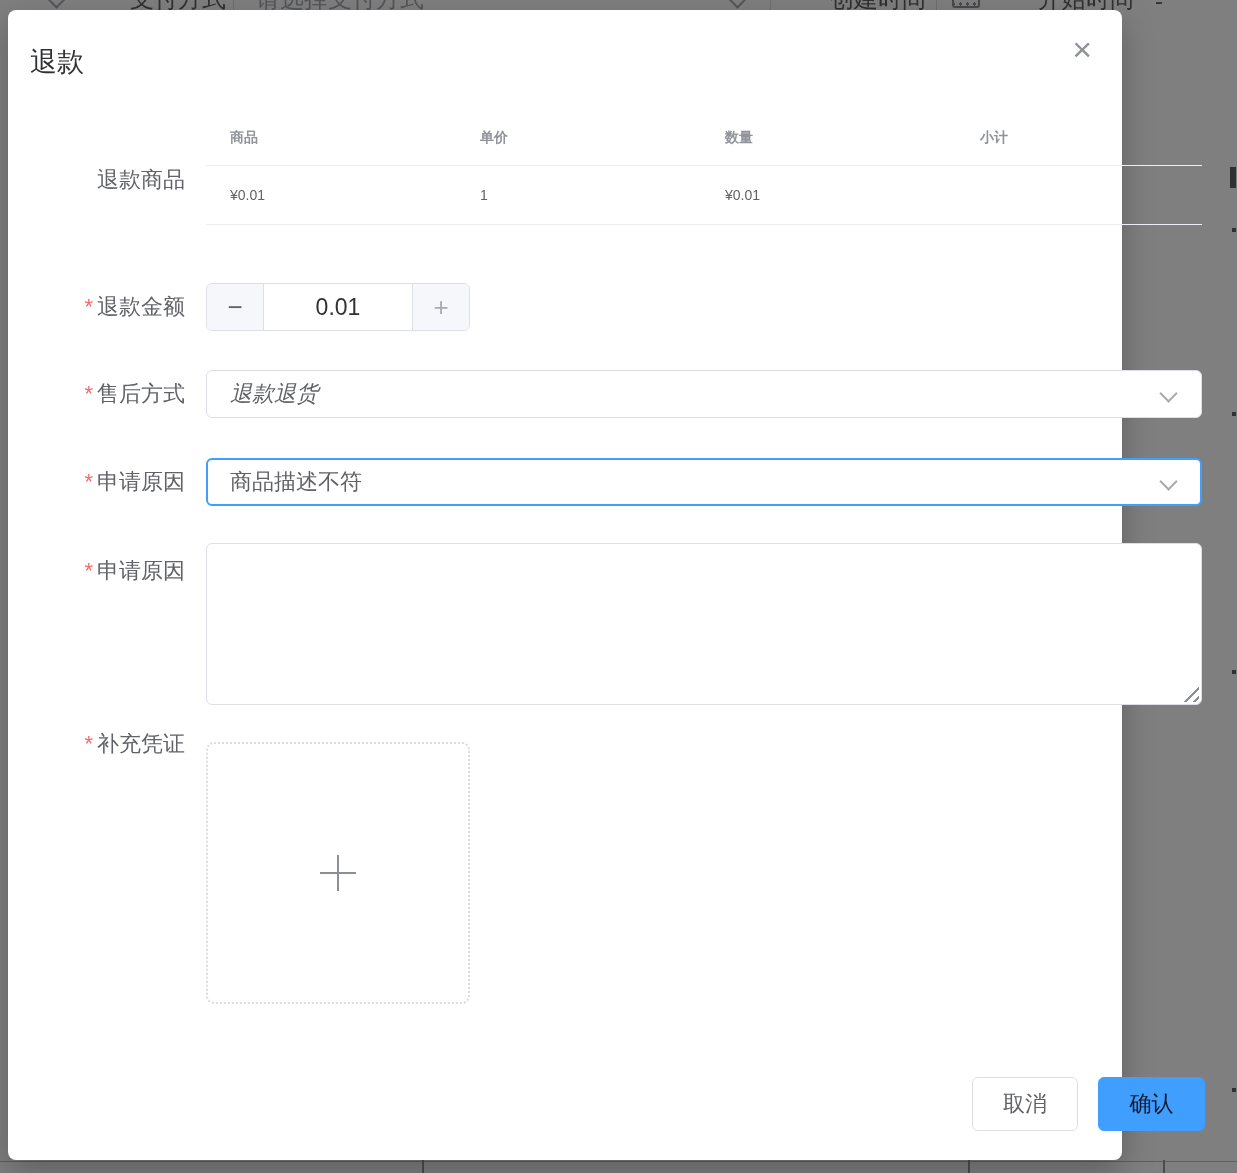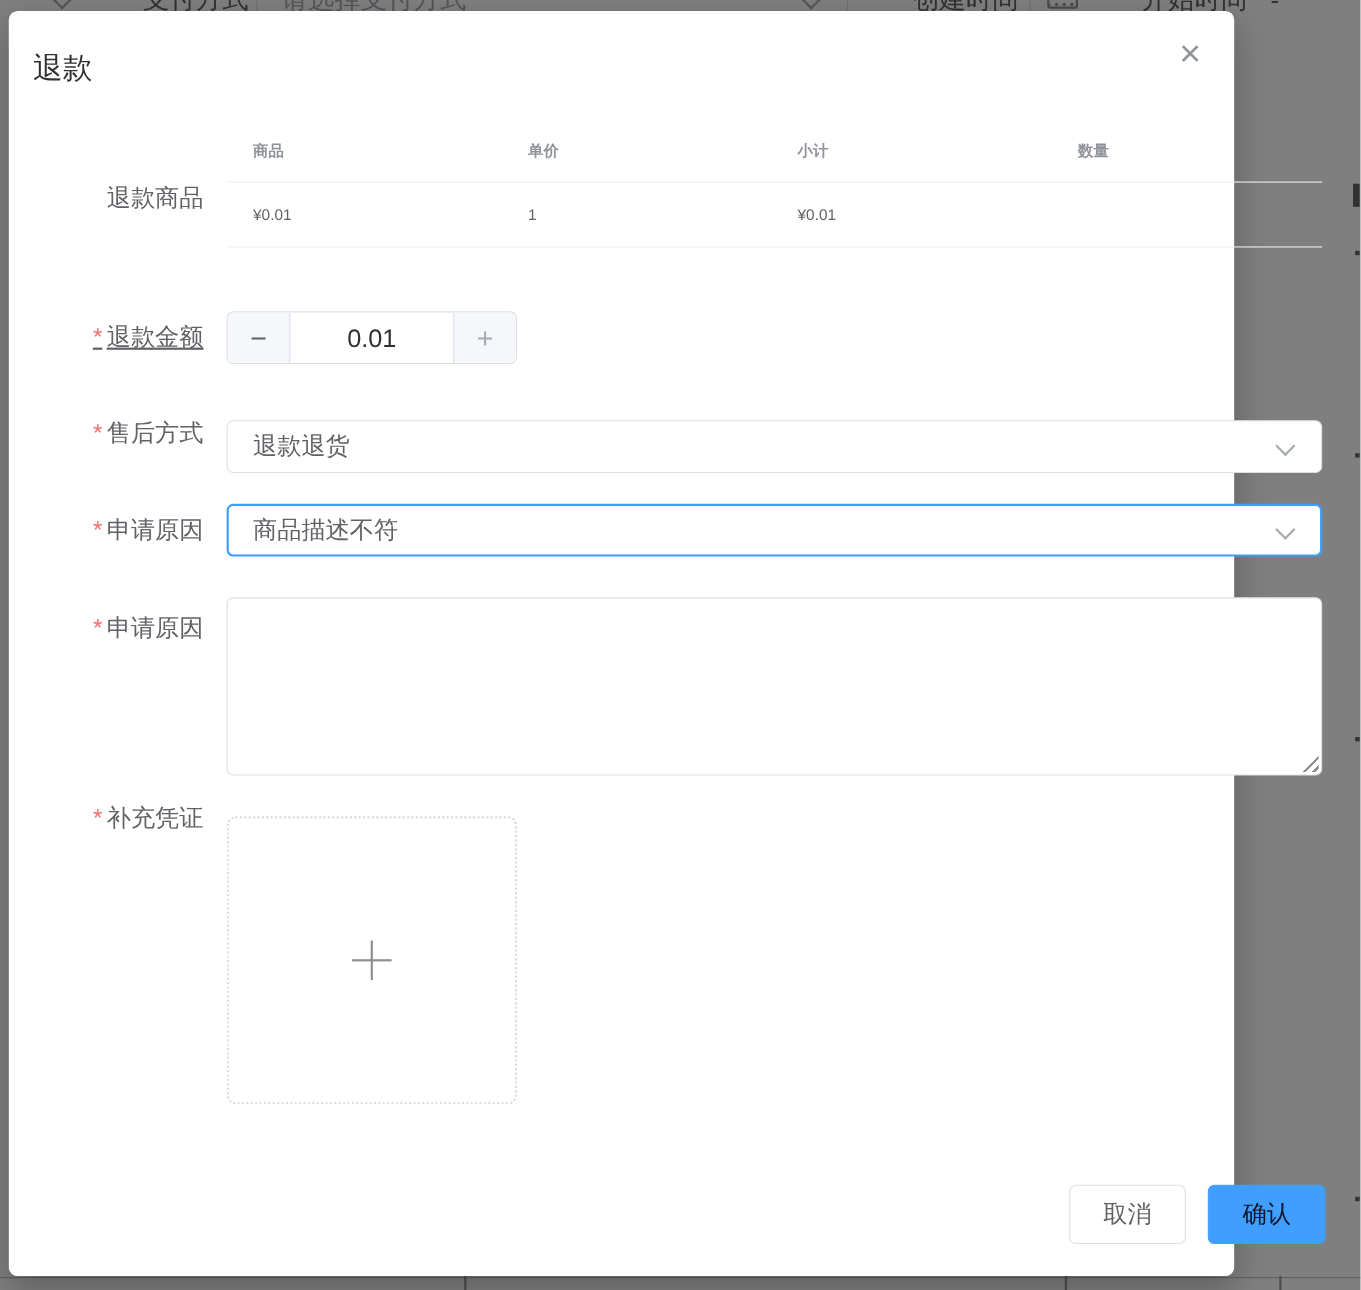--- a/index.html
+++ b/index.html
@@ -119,43 +119,43 @@
   <div class="dialog-title">退款</div>
   <div class="close-btn">×</div>
 
   <div class="form-label" style="top:115px;margin-top:40px;">
     <span>退款商品</span>
   </div>
   <div class="ptable">
     <div class="pt-row pt-head">
       <div class="pt-cell">商品</div>
       <div class="pt-cell">单价</div>
+      <div class="pt-cell">数量</div>
       <div class="pt-cell">小计</div>
-      <div class="pt-cell">数量</div>
     </div>
     <div class="pt-row pt-data">
       <div class="pt-cell">¥0.01</div>
       <div class="pt-cell">1</div>
       <div class="pt-cell">¥0.01</div>
     </div>
   </div>
 
-  <div class="form-label" style="top:273px;height:48px;line-height:48px;text-decoration:underline;">
+  <div class="form-label" style="top:273px;height:48px;line-height:48px;">
     <span class="req">*</span><span>退款金额</span>
   </div>
   <div class="stepper">
     <div class="step-btn step-minus">−</div>
     <div class="step-val">0.01</div>
     <div class="step-btn step-plus">+</div>
   </div>
 
   <div class="form-label" style="top:360px;height:48px;line-height:48px;">
     <span class="req">*</span><span>售后方式</span>
   </div>
-  <div class="select" style="top:372px;">
+  <div class="select" style="top:360px;font-style:italic;">
     <span>退款退货</span>
     <span class="chev"></span>
   </div>
 
   <div class="form-label" style="top:448px;height:48px;line-height:48px;">
     <span class="req">*</span><span>申请原因</span>
   </div>
   <div class="select focused" style="top:448px;">
     <span>商品描述不符</span>
     <span class="chev" style="top:15px;right:25px;"></span>

